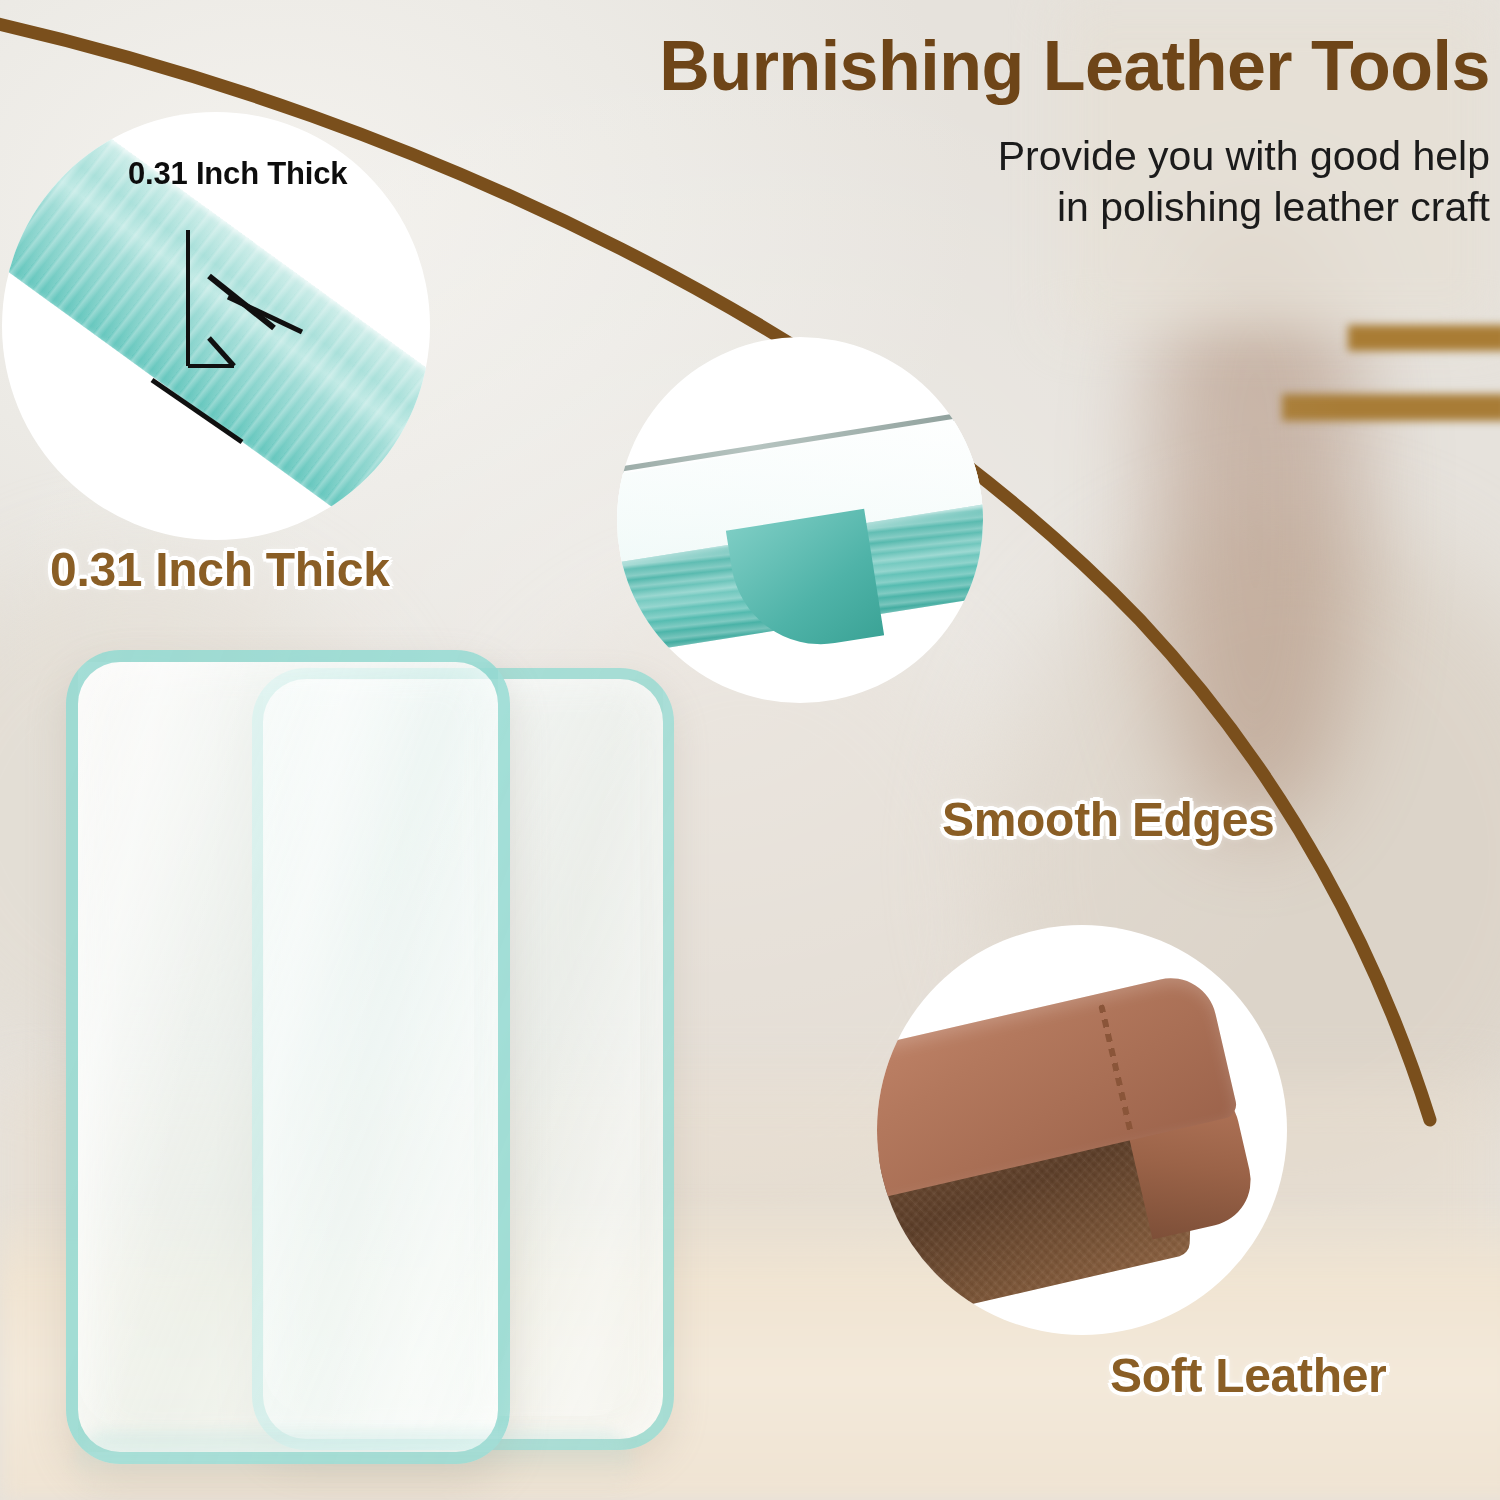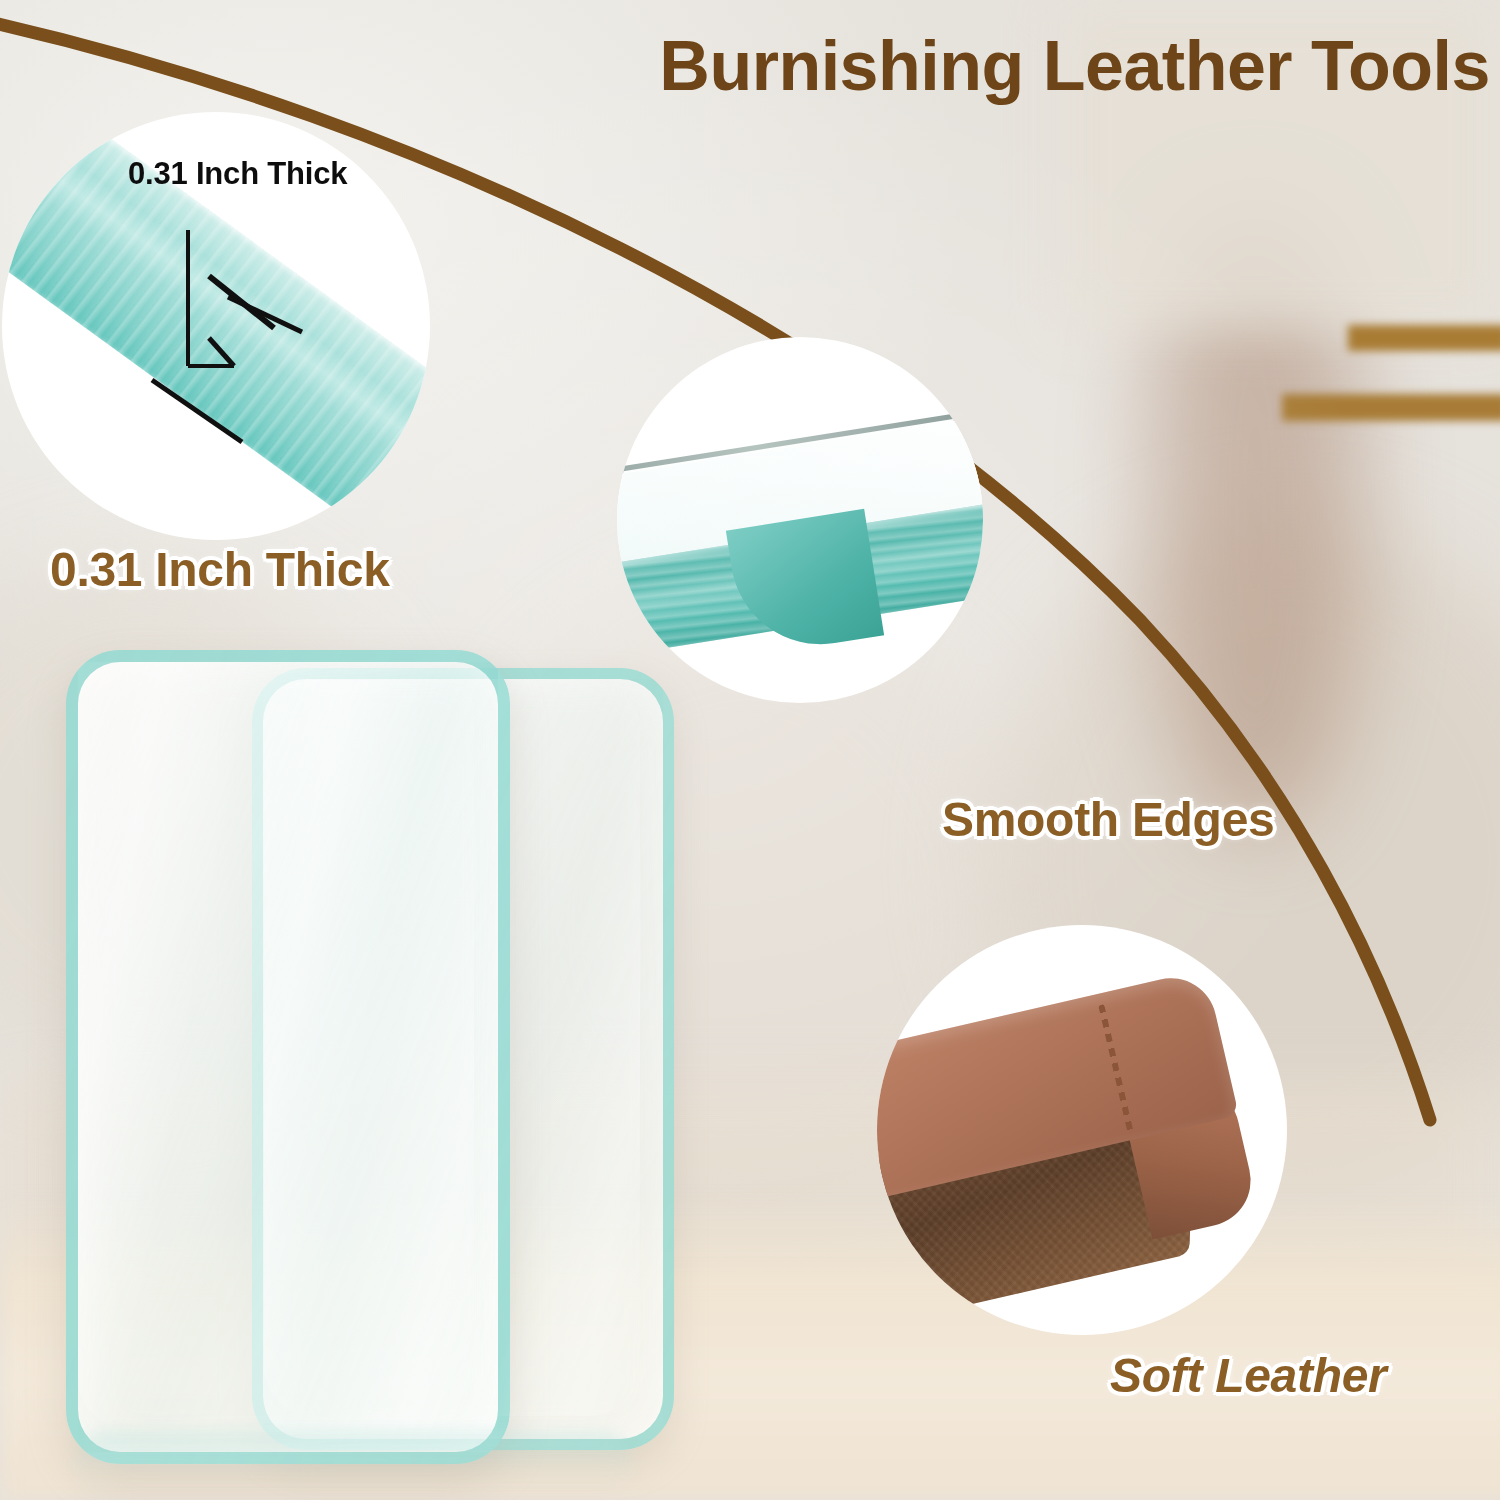--- a/index.html
+++ b/index.html
@@ -249,21 +249,21 @@
     letter-spacing: -0.3px;
     text-shadow:
       -3px -3px 0 #ffffff,  3px -3px 0 #ffffff,
       -3px  3px 0 #ffffff,  3px  3px 0 #ffffff,
       -4px  0   0 #ffffff,  4px  0   0 #ffffff,
        0   -4px 0 #ffffff,  0    4px 0 #ffffff,
        0 0 10px rgba(255,255,255,0.95);
   }
   .lbl-thick  { left: 50px;  top: 542px; }
   .lbl-edges  { left: 942px; top: 792px; }
-  .lbl-soft   { left: 1110px;top: 1348px; font-style: italic; }
+  .lbl-soft   { left: 1110px;top: 1348px; }
 
   
   .slab {
     position: absolute;
     border-radius: 54px;
   }
   .slab-back {
     left: 252px; top: 668px;
     width: 400px; height: 760px;
     background: linear-gradient(115deg,
@@ -324,20 +324,24 @@
 
   <div class="bg-vignette"></div>
   <div class="bg-table"></div>
 
   <svg class="arc-svg" viewBox="0 0 1500 1500">
     <path d="M -10 22 C 420 120 860 330 1140 620 C 1290 780 1380 960 1430 1120" fill="none" stroke="#7a4f1c" stroke-width="13" stroke-linecap="round"></path>
   </svg>
 
   <div class="headline">
     <h1 class="title">Burnishing Leather Tools</h1>
+    <p class="subtitle">
+      <span>Provide you with good help</span><br>
+      <span>in polishing leather craft</span>
+    </p>
   </div>
 
   <div class="callout c1">
     <div class="callout-inner">
       <div class="bar"></div>
       <div class="streak"></div>
       <svg class="dimline" viewBox="0 0 428 428">
         <line x1="186" y1="118" x2="186" y2="254" stroke="#101010" stroke-width="4"></line>
         <line x1="186" y1="254" x2="232" y2="254" stroke="#101010" stroke-width="4"></line>
         <line x1="207" y1="164" x2="272" y2="216" stroke="#101010" stroke-width="6"></line>

